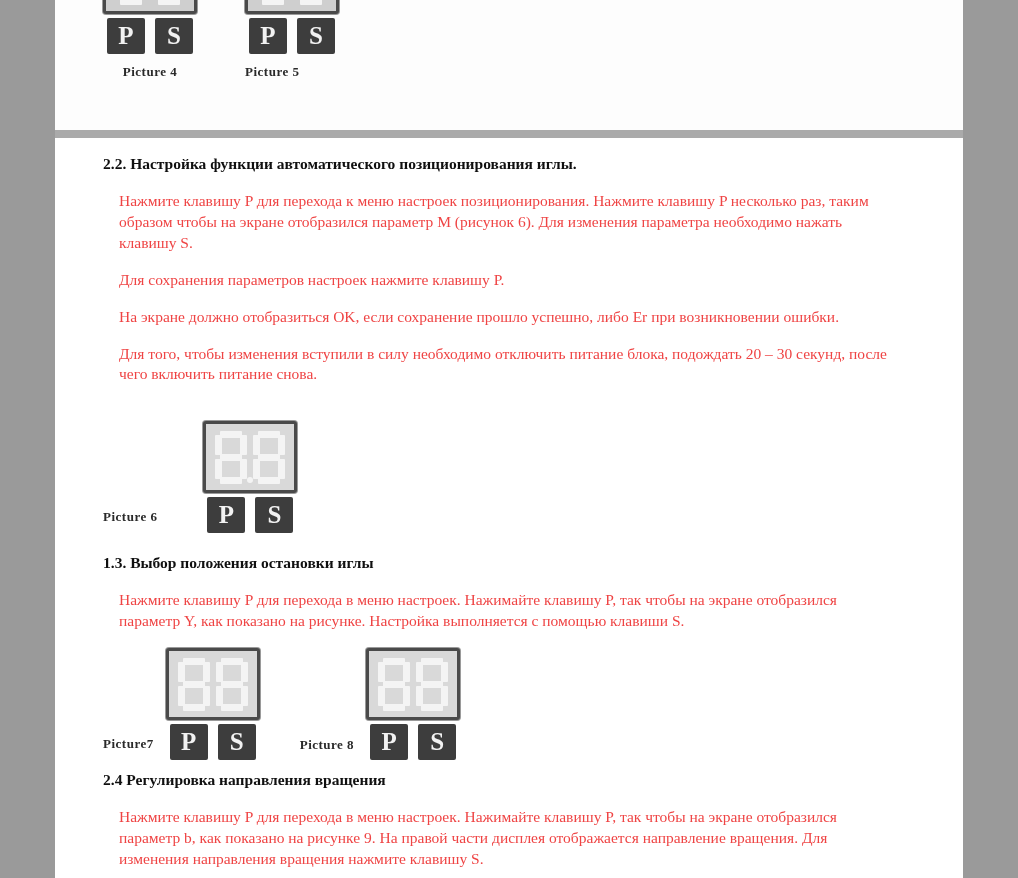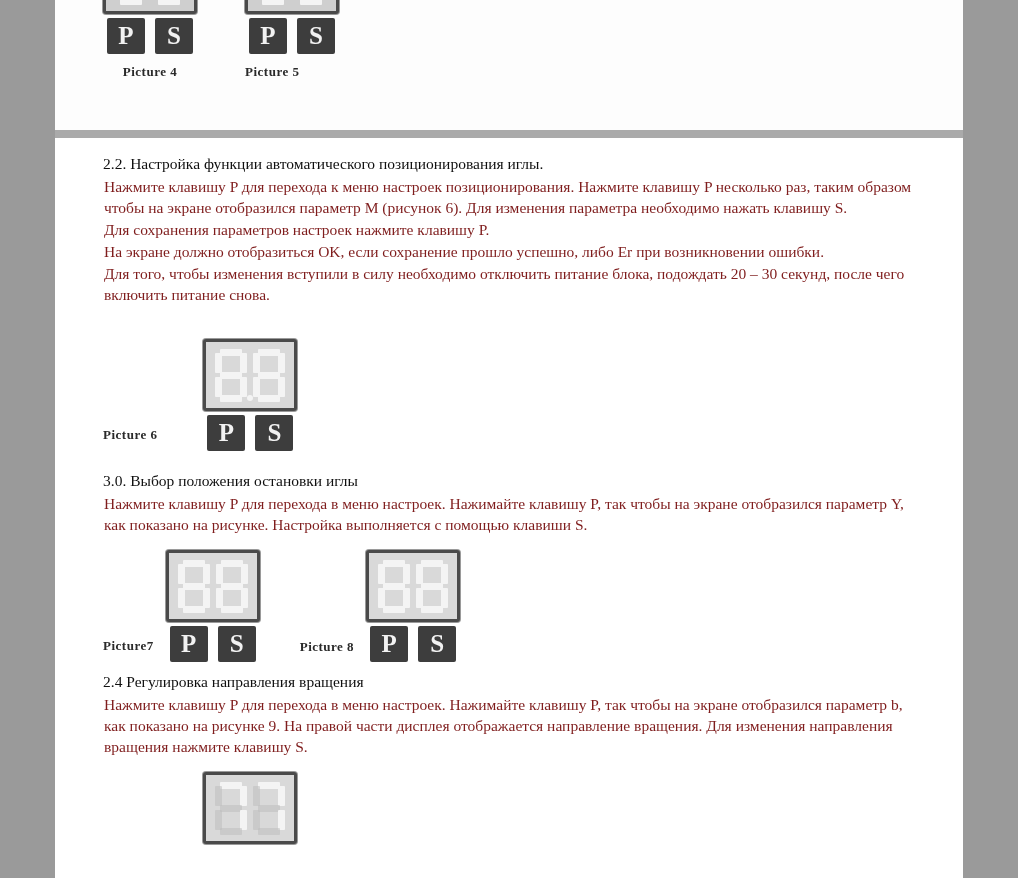--- a/index.html
+++ b/index.html
@@ -42,30 +42,30 @@
     height: 8px;
     background: #8d8d8d;
     opacity: 0.75;
   }
   .content {
     position: relative;
     padding: 24px 48px 0 48px;
   }
   h2.heading {
     font-size: 15.5px;
-    font-weight: normal;
+    font-weight: bold;
     margin: 0 0 2px 0;
     line-height: 1.35;
     color: #101010;
   }
   p.para {
     font-size: 15.5px;
-    margin: 1px;
+    margin: 16px;
     line-height: 1.35;
-    color: #7f1d1d;
+    color: #ef4444;
     text-align: left;
   }
   .block {
     margin-bottom: 14px;
   }
   .spacer-sm { height: 10px; }
   .spacer-md { height: 20px; }
 
   
   .module {
@@ -245,21 +245,21 @@
         <div class="btn-row">
           <div class="key">P</div>
           <div class="key">S</div>
         </div>
       </div>
     </div>
 
     <div class="spacer-md"></div>
 
     <div class="block">
-      <h2 class="heading">3.0. Выбор положения остановки иглы</h2>
+      <h2 class="heading">1.3. Выбор положения остановки иглы</h2>
       <p class="para">Нажмите клавишу P для перехода в меню настроек. Нажимайте клавишу P, так чтобы на экране отобразился параметр Y, как показано на рисунке. Настройка выполняется с помощью клавиши S.</p>
     </div>
 
     <div class="fig-group">
 
       <div class="fig-wrap">
         <span class="caption" style="margin-bottom:8px;text-align:center;">Picture7</span>
         <div class="module">
           <div class="screen">
             <div class="digit">

